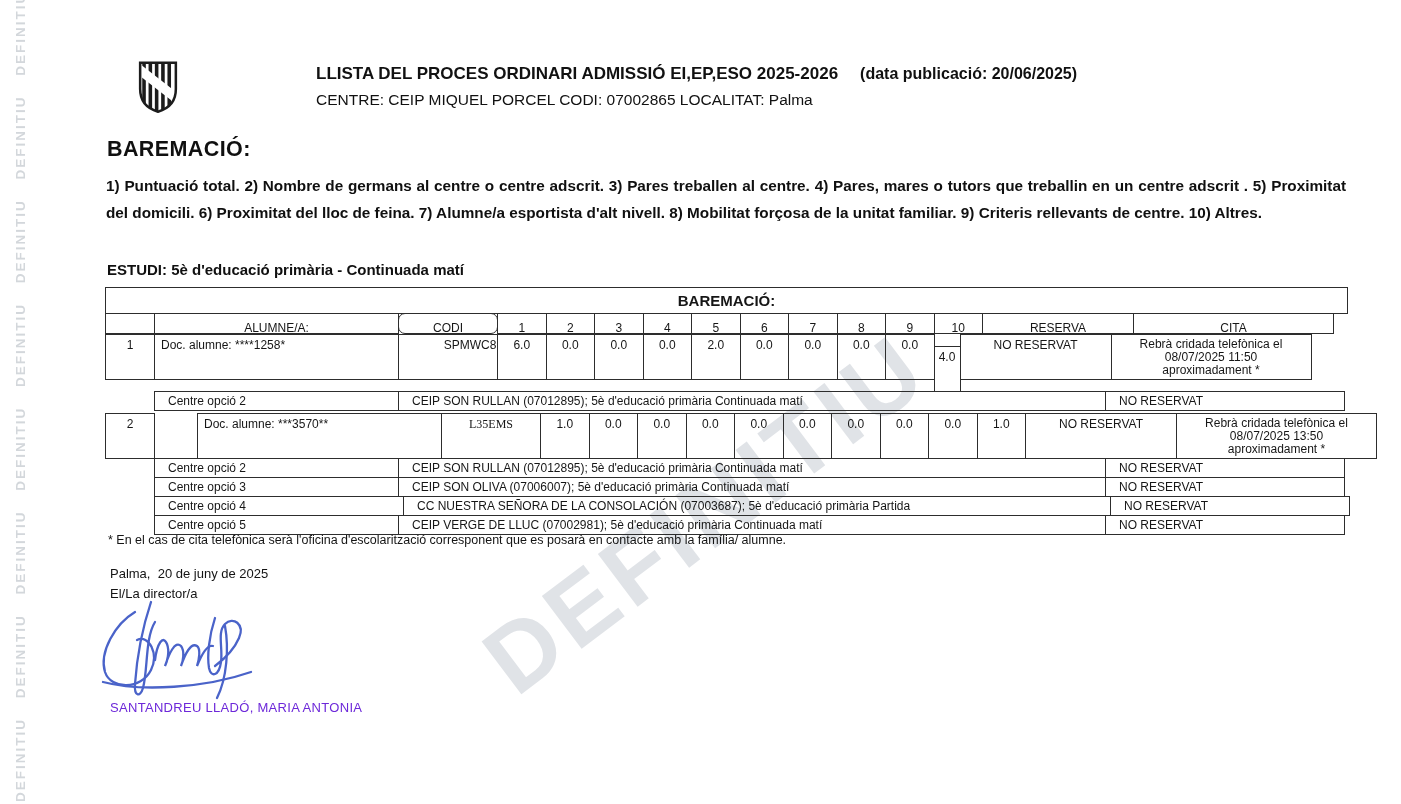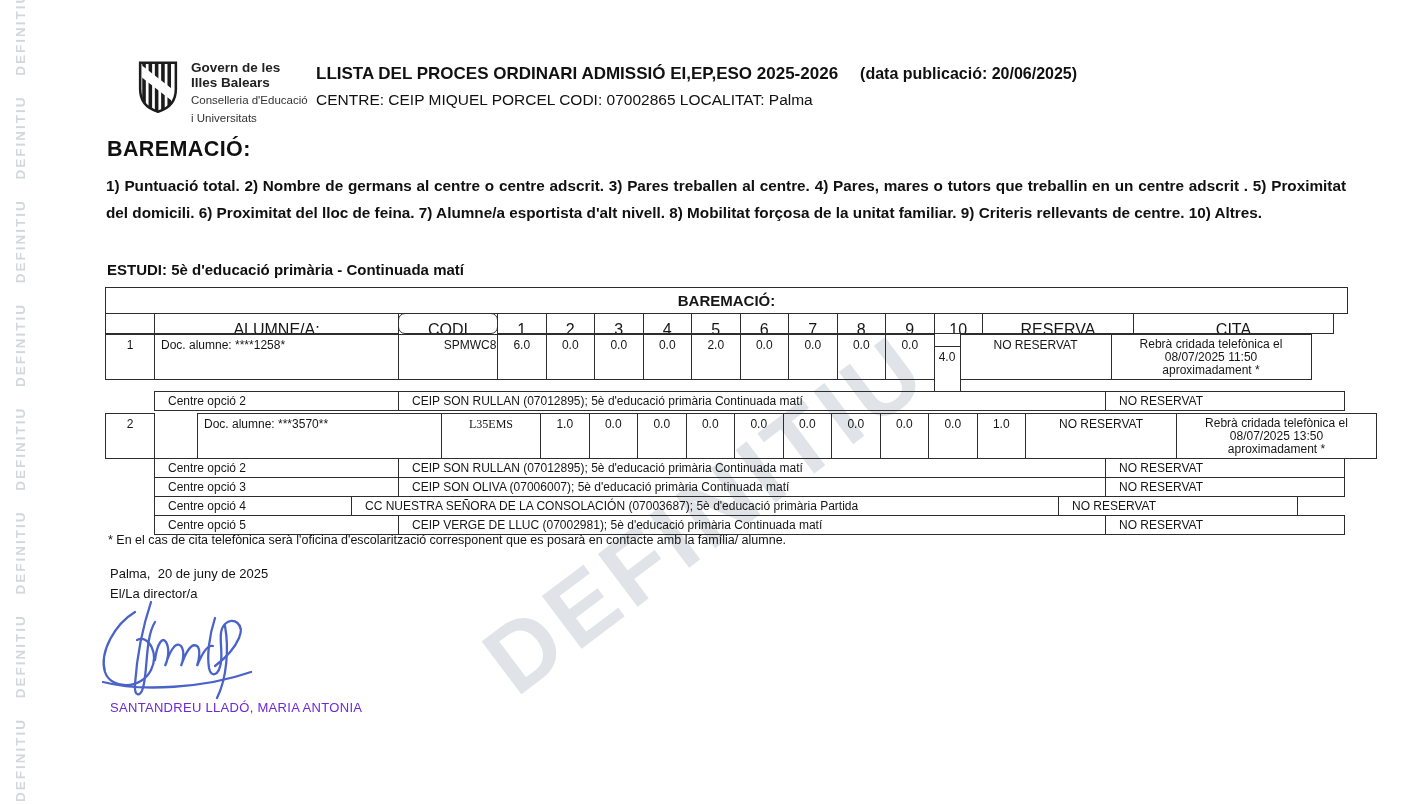--- a/index.html
+++ b/index.html
@@ -31,21 +31,21 @@
   .estudi{position:absolute;left:107px;top:261px;font-size:15px;font-weight:bold;color:#101010;}
 
   
   .btable{position:absolute;left:105px;top:287px;}
   .trow{display:flex;margin-top:-1px;}
   .btable .trow:first-child{margin-top:0;}
   .trow.gap-above{margin-top:2px;}
   .cell{box-sizing:border-box;border:1px solid #2d2d2d;overflow:hidden;background:transparent;}
   .trow .cell + .cell{margin-left:-1px;}
   .title-cell{width:1243px;height:27px;font-size:15px;font-weight:bold;text-align:center;padding-top:4px;}
-  .hcell{height:21px;font-size:16px;text-align:center;padding-top:7px;}
+  .hcell{height:21px;font-size:12px;text-align:center;padding-top:7px;}
   .main-row .cell{height:46px;font-size:12px;padding-top:3px;}
   .c-center{text-align:center;}
   .c-left{text-align:left;padding-left:6px;padding-right:4px;}
   .cita{font-size:11px;line-height:13px;white-space:pre-line;padding-top:2px;}
   .opt-row .cell{height:20px;font-size:12px;padding-top:2px;padding-left:13px;}
   .spacer{border:none !important;background:transparent;}
 
   
   .footnote{position:absolute;left:108px;top:533px;font-size:12.5px;color:#141414;}
   .place-date{position:absolute;left:110px;top:566px;font-size:13px;white-space:pre;color:#141414;}
@@ -76,26 +76,20 @@
             <rect x="5" y="0" width="3.4" height="50" fill="#1c1c1c"></rect>
             <rect x="11" y="0" width="3.4" height="50" fill="#1c1c1c"></rect>
             <rect x="17" y="0" width="3.4" height="50" fill="#1c1c1c"></rect>
             <rect x="23" y="0" width="3.4" height="50" fill="#1c1c1c"></rect>
             <rect x="29" y="0" width="3.4" height="50" fill="#1c1c1c"></rect>
             <rect x="-12" y="18" width="64" height="9" fill="#ffffff" transform="rotate(38 20 24)"></rect>
           </g>
           <path d="M3,2 H37 V27 C37,40 29,46 20,48.5 C11,46 3,40 3,27 Z" fill="none" stroke="#1c1c1c" stroke-width="2.4"></path>
         </svg>
       </span>
-      <div class="logo-text">
-        <div class="logo-l1">Govern de les</div>
-        <div class="logo-l1">Illes Balears</div>
-        <div class="logo-l2">Conselleria d'Educació</div>
-        <div class="logo-l2">i Universitats</div>
-      </div>
     </div>
 
     <div class="titleblock">
       <div class="t1">
         <span>LLISTA DEL PROCES ORDINARI ADMISSIÓ EI,EP,ESO 2025-2026</span><span class="pub">(data publicació: 20/06/2025)</span>
       </div>
       <div class="t2">CENTRE: CEIP MIQUEL PORCEL CODI: 07002865 LOCALITAT: Palma</div>
     </div>
 
     <div class="h-bare">BAREMACIÓ:</div>
@@ -175,21 +169,21 @@
             <div class="cell c-left" style="width: 240px;">NO RESERVAT</div>
           </div>
           <div class="trow opt-row">
             <div class="cell spacer" style="width: 50px;"></div>
             <div class="cell c-left" style="width: 245px;">Centre opció 3</div>
             <div class="cell c-left" style="width: 708px;">CEIP SON OLIVA (07006007); 5è d'educació primària Continuada matí</div>
             <div class="cell c-left" style="width: 240px;">NO RESERVAT</div>
           </div>
           <div class="trow opt-row">
             <div class="cell spacer" style="width: 50px;"></div>
-            <div class="cell c-left" style="width: 198px;">Centre opció 4</div>
+            <div class="cell c-left" style="width: 250px;">Centre opció 4</div>
             <div class="cell c-left" style="width: 708px;">CC NUESTRA SEÑORA DE LA CONSOLACIÓN (07003687); 5è d'educació primària Partida</div>
             <div class="cell c-left" style="width: 240px;">NO RESERVAT</div>
           </div>
           <div class="trow opt-row">
             <div class="cell spacer" style="width: 50px;"></div>
             <div class="cell c-left" style="width: 245px;">Centre opció 5</div>
             <div class="cell c-left" style="width: 708px;">CEIP VERGE DE LLUC (07002981); 5è d'educació primària Continuada matí</div>
             <div class="cell c-left" style="width: 240px;">NO RESERVAT</div>
           </div>
         </div>

